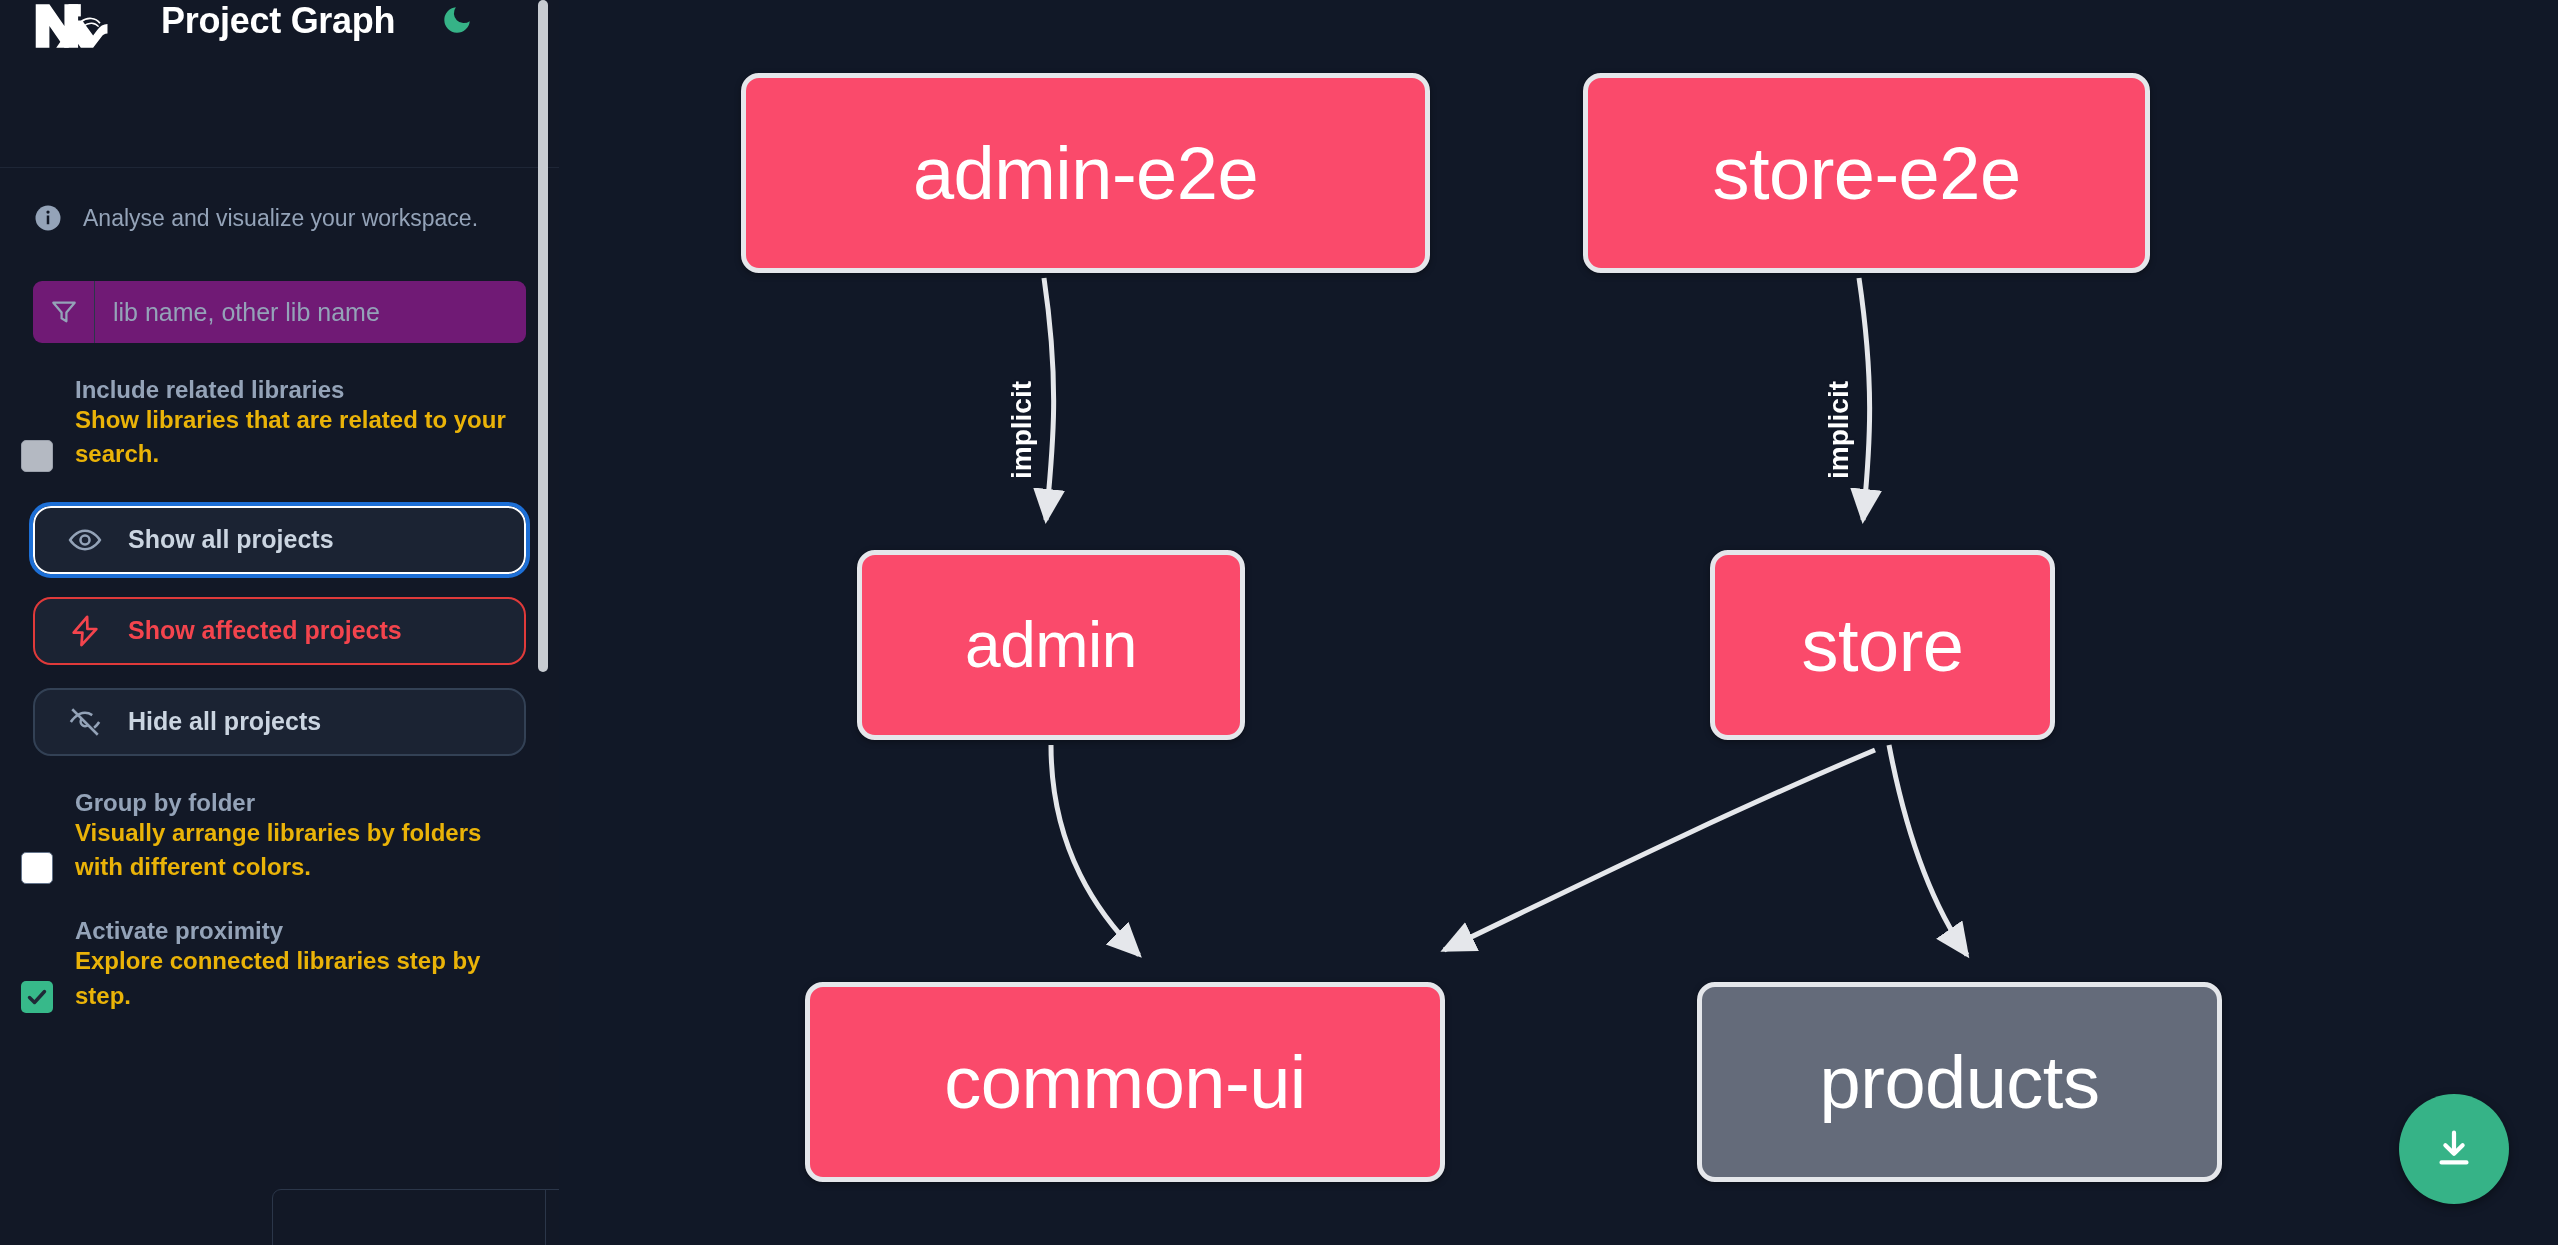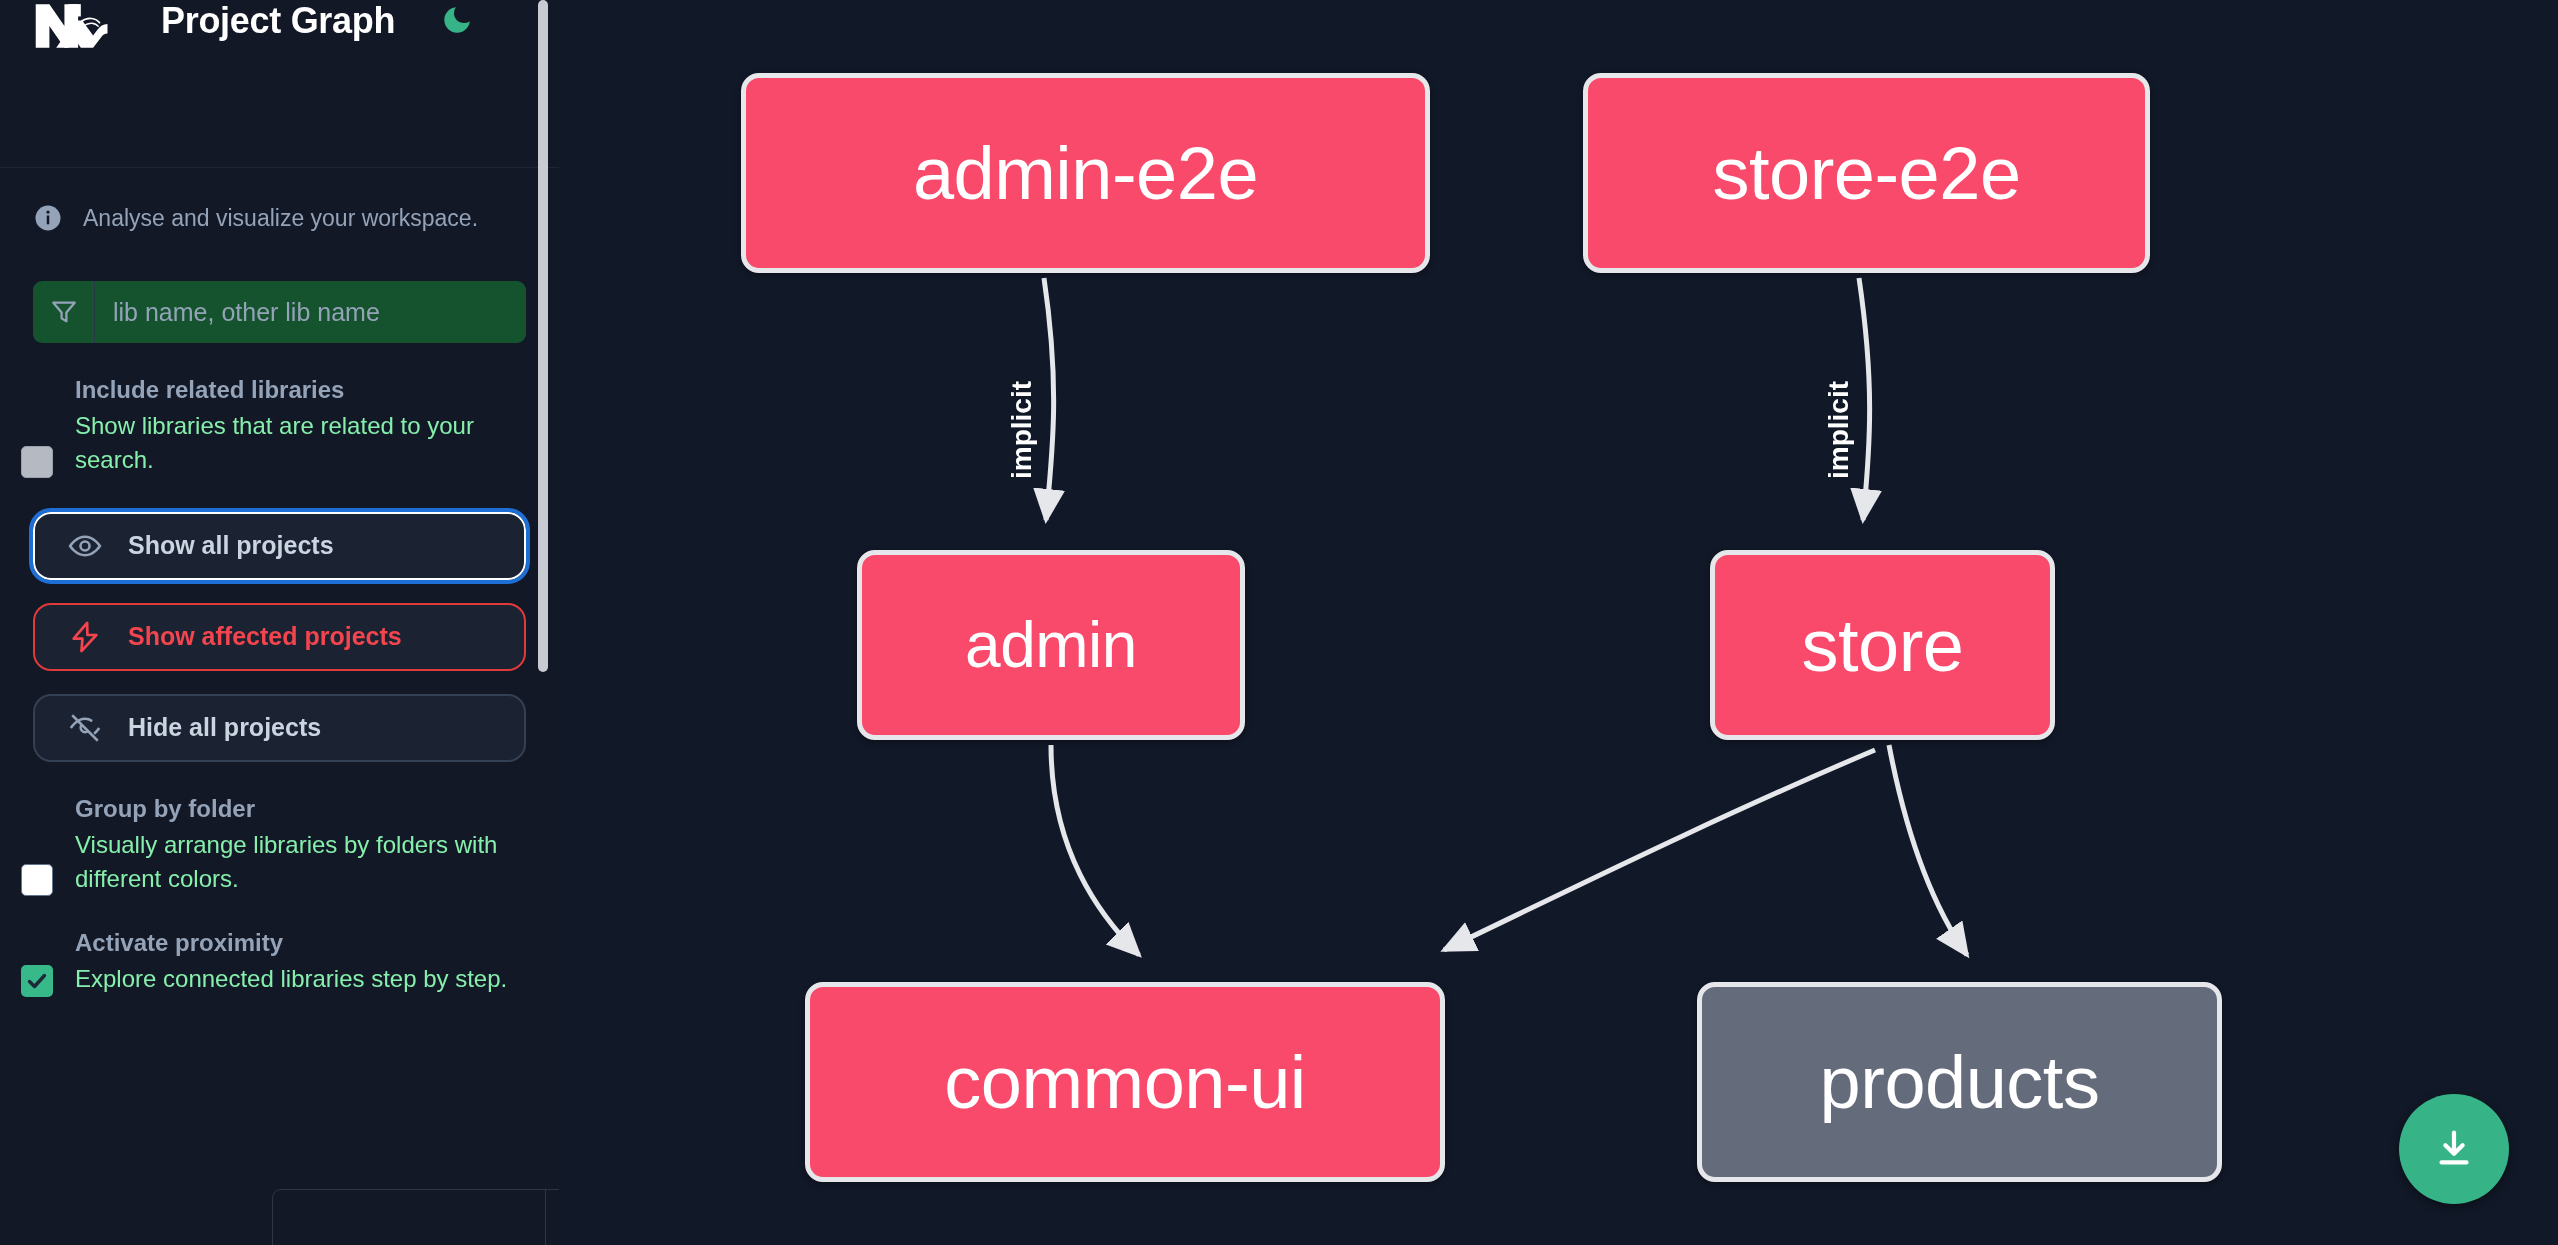--- a/index.html
+++ b/index.html
@@ -55,21 +55,21 @@
   .info-icon { width: 30px; height: 30px; flex: none; }
   .tagline-text {
     color: #94a3b8; font-size: 23px; margin-left: 20px;
     white-space: nowrap;
   }
 
   .search-wrap {
     margin: 13px 33px 0 33px;
     height: 62px;
     display: flex; align-items: stretch;
-    background: #14532d;
+    background: #701a75;
     border-radius: 9px;
     overflow: hidden;
   }
   .search-icon-box {
     width: 62px; display: flex; align-items: center; justify-content: center;
     border-right: 1px solid #2b3649;
     flex: none;
   }
   .search-input {
     flex: 1; border: none; outline: none;
@@ -91,22 +91,22 @@
   }
   .cb-disabled { background: #b4b9c2; border: 1px solid #9aa0ab; }
   .cb-empty { background: #ffffff; border: 1px solid #64748b; }
   .cb-checked { background: #37b98a; }
   .cb-checked svg { width: 24px; height: 24px; }
   .check-label {
     color: #94a3b8; font-size: 24px; font-weight: 700;
     line-height: 1.1;
   }
   .check-desc {
-    color: #86efac; font-size: 24px; font-weight: 400;
-    line-height: 1.42; margin-top: 6px; max-width: 440px;
+    color: #eab308; font-size: 24px; font-weight: 700;
+    line-height: 1.42; max-width: 440px;
   }
 
   .btn-group { margin-top: 34px; padding: 0 33px; }
   .gbtn {
     height: 68px; border-radius: 18px;
     background: #1b2333;
     display: flex; align-items: center;
     padding-left: 33px;
     font-size: 25px; font-weight: 700;
     cursor: pointer;

